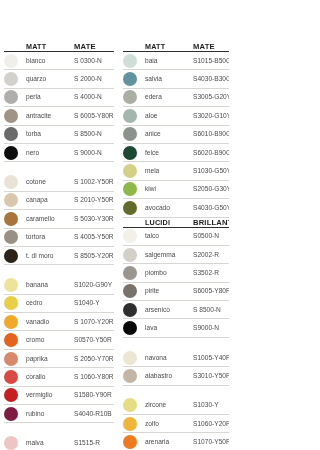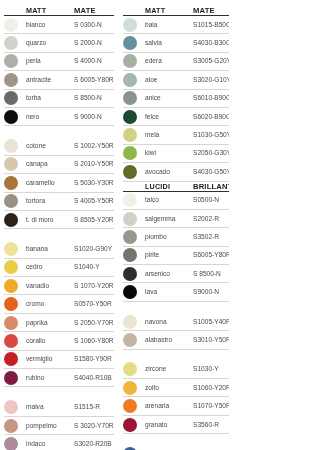--- a/index.html
+++ b/index.html
@@ -15,20 +15,21 @@
     color: #3a3a3a;
   }
   .page {
     position: relative;
     width: 229px;
     height: 350px;
     box-sizing: border-box;
     padding: 6px 4px 0 4px;
     display: flex;
     gap: 0px;
+    margin-top: 36px;
   }
   .column {
     width: 110px;
     flex: 0 0 110px;
     display: flex;
     flex-direction: column;
   }
   .column.right {
     margin-left: 9px;
   }

